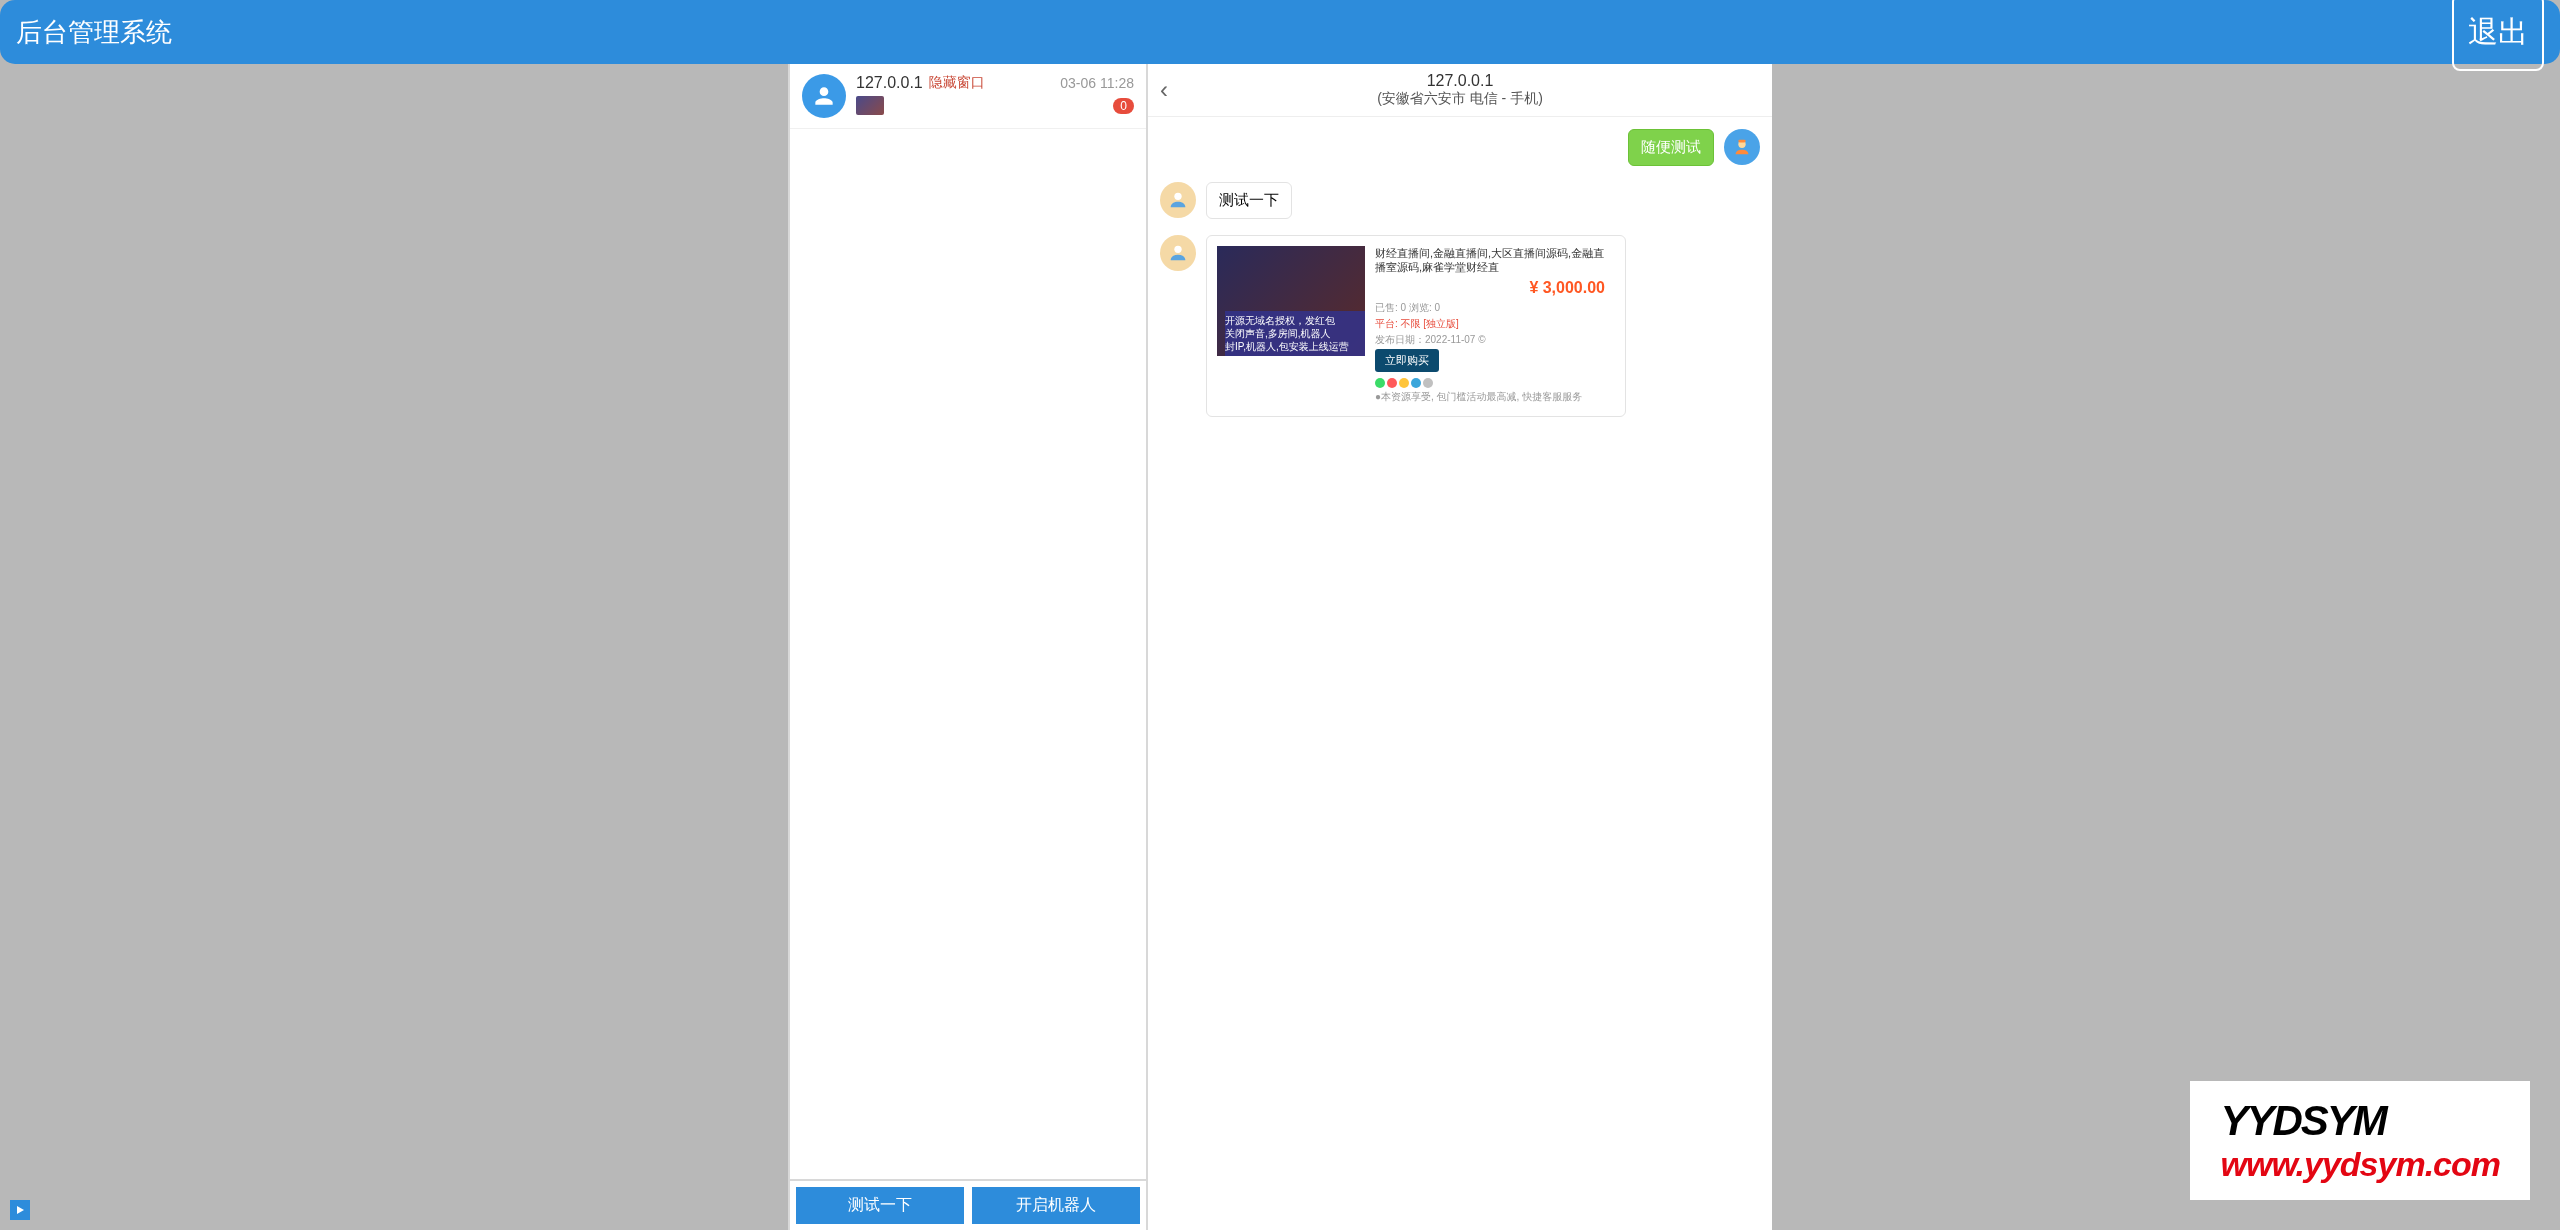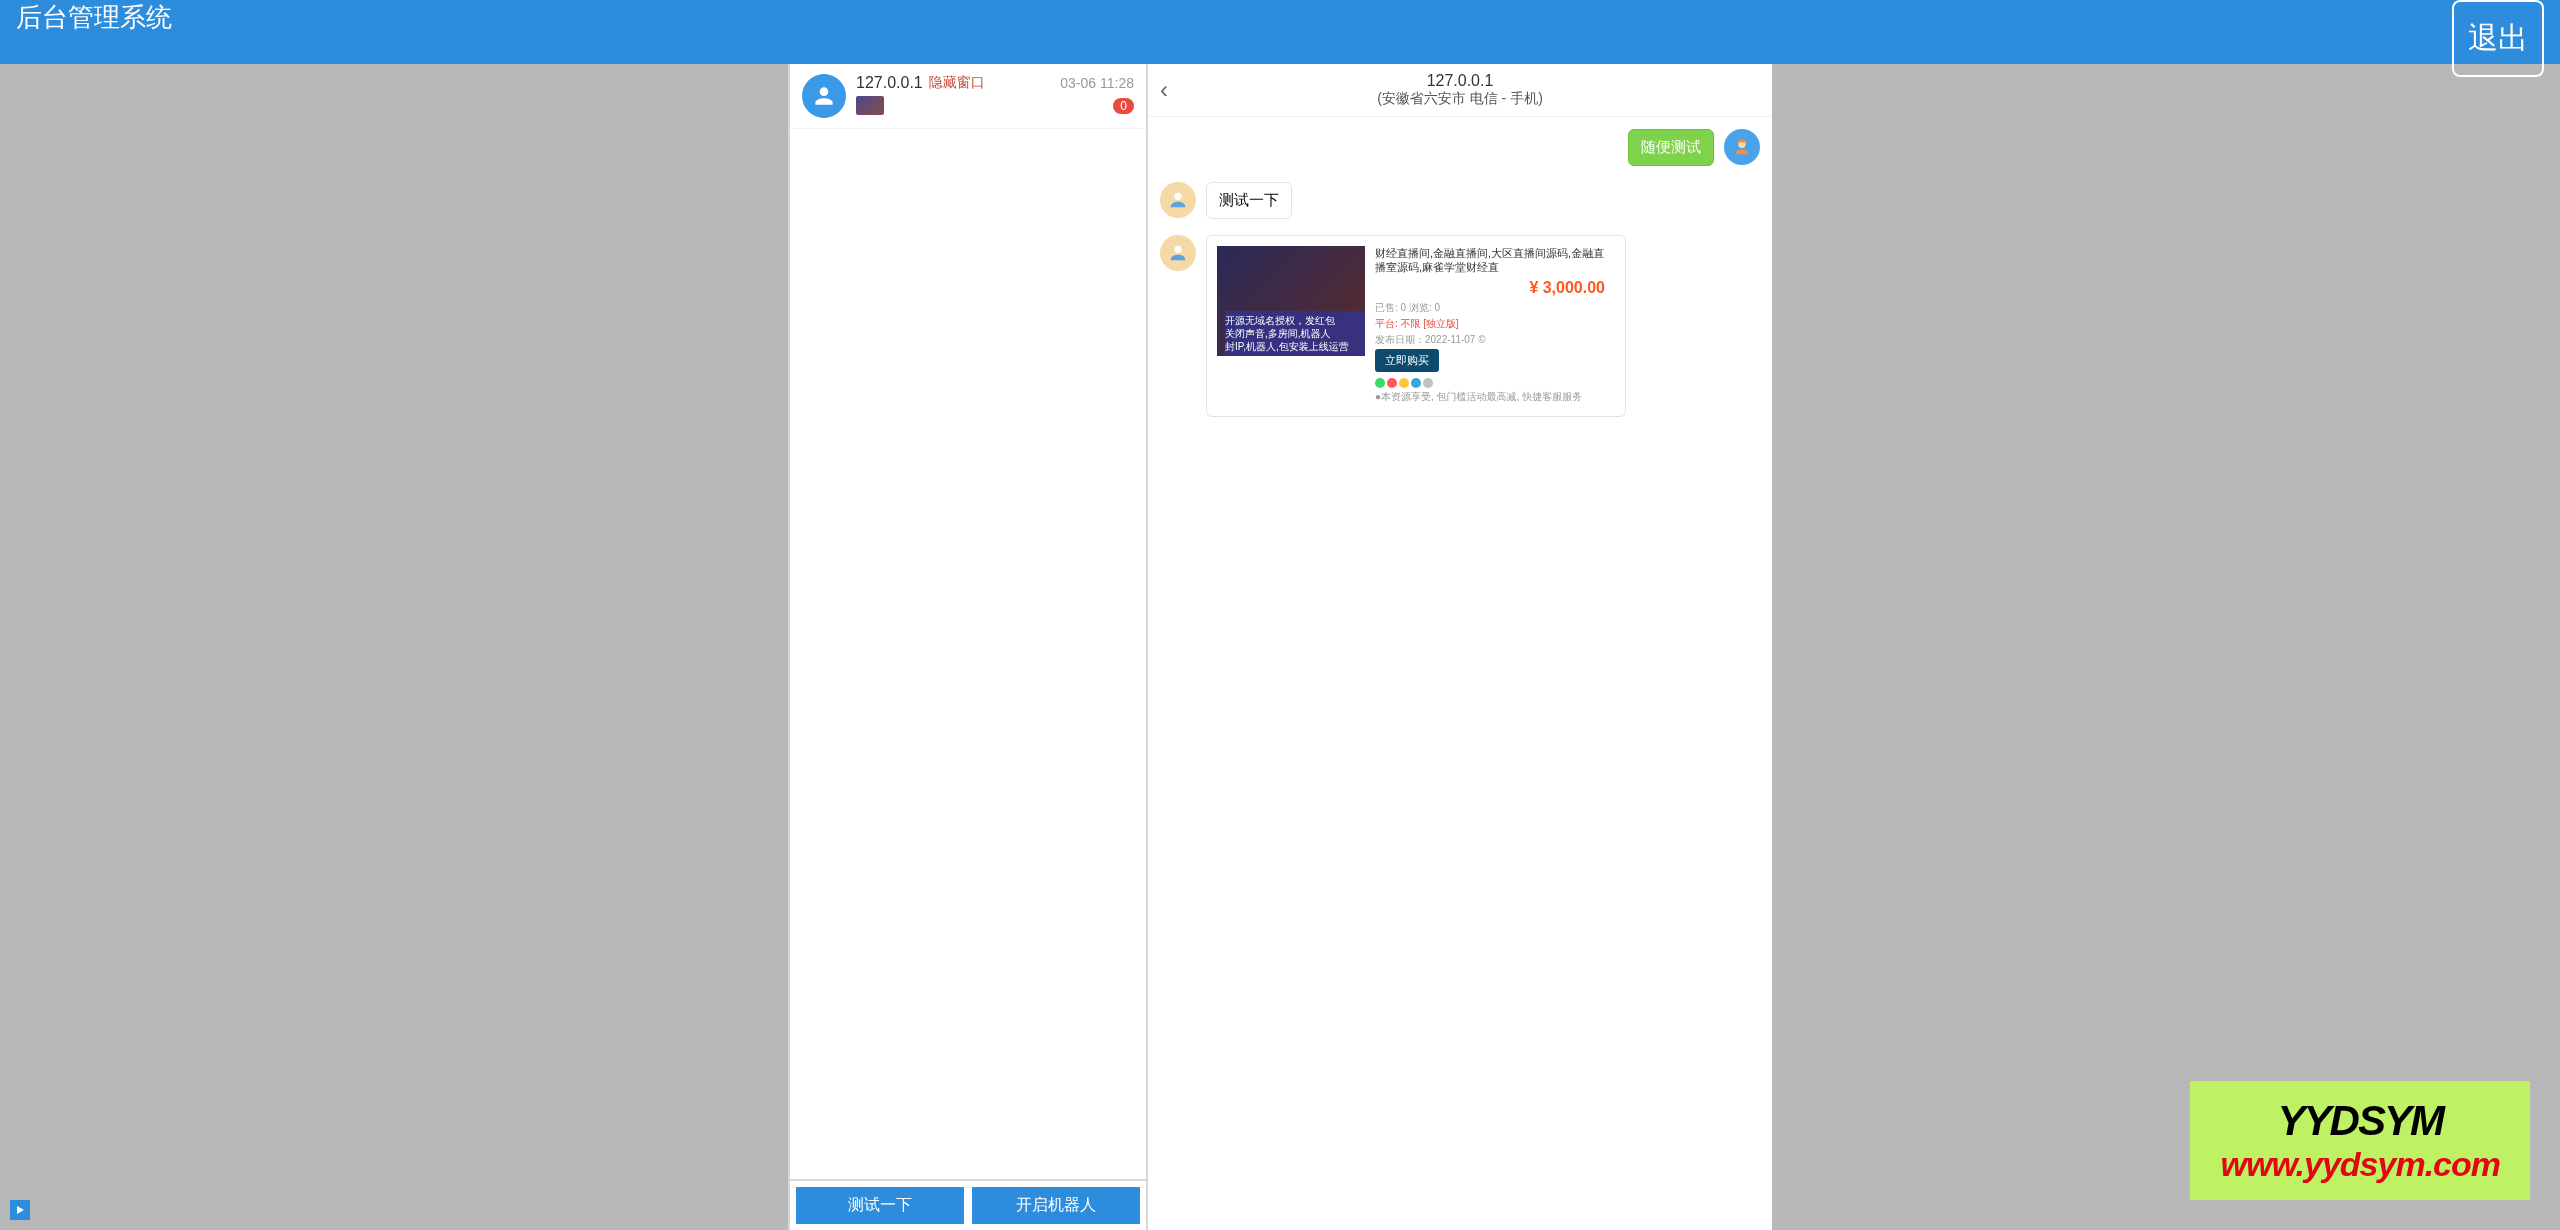--- a/index.html
+++ b/index.html
@@ -1,19 +1,19 @@
 <!DOCTYPE html>
 <html><head>
 <meta charset="utf-8">
 <style>
 * { margin: 0; padding: 0; box-sizing: border-box; }
 body { font-family: "Microsoft YaHei", Arial, sans-serif; background: #b8b8b8; width: 2560px; height: 1230px; overflow: hidden; position: relative; }
 
 
-.header { background: #2d8cdb; height: 64px; display: flex; align-items: flex-start; padding: 0 16px; color: #fff; }
+.header { background: #2d8cdb; height: 64px; display: flex; align-items: center; padding: 0 16px; color: #fff; border-radius: 15px; }
 .header-title { font-size: 26px; font-weight: normal; }
 .header-spacer { flex: 1; }
 .logout-btn { border: 2px solid #fff; background: transparent; color: #fff; padding: 16px 14px; border-radius: 8px; font-size: 30px; cursor: pointer; }
 
 
 .main { display: flex; height: calc(100% - 64px); }
 .left-blank { flex: 1; position: relative; }
 .center-panel { width: 360px; background: #fff; border-right: 2px solid #d8d8d8; display: flex; flex-direction: column; border-left: 2px solid #d8d8d8;}
 .right-panel { width: 624px; background: #fff; display: flex; flex-direction: column; }
 .right-blank { flex: 1; position: relative; }
@@ -61,21 +61,21 @@
 .product-footer { font-size:9px; color:#aaa; margin-top:6px; display:flex; gap:6px; align-items:center; }
 
 
 .chat-input-bar { border-top: 2px solid #d8d8d8; padding: 8px; display: flex; align-items: center; gap: 8px; }
 .chat-input { flex: 1; border: 1px solid #ddd; padding: 8px 10px; font-size: 15px; outline: none; }
 .image-btn { width: 36px; height: 36px; border: 1px solid #ddd; background: #fff; display: flex; align-items: center; justify-content: center; cursor: pointer; }
 .image-btn svg { width: 22px; height: 18px; fill: #555; }
 .send-btn { background: #2d8cdb; color: #fff; border: none; padding: 9px 18px; font-size: 16px; cursor: pointer; }
 
 
-.watermark { position: absolute; bottom: 30px; right: 30px; background: #bef264; padding: 16px 30px; font-family: Arial Black, sans-serif; text-align: center; }
+.watermark { position: absolute; bottom: 30px; right: 30px; background: #ffffff; padding: 16px 30px; font-family: Arial Black, sans-serif; }
 .watermark-line1 { font-size: 42px; font-weight: 900; font-style: italic; color: #000; letter-spacing: -2px; }
 .watermark-line2 { font-size: 34px; font-weight: 900; font-style: italic; color: #e30613; letter-spacing: -1px; }
 
 
 .play-widget { position: absolute; bottom: 10px; left: 10px; width: 20px; height: 20px; background: #2d8cdb; display: flex; align-items: center; justify-content: center; cursor: pointer; }
 .play-widget::after { content:''; border-left: 7px solid #fff; border-top: 4px solid transparent; border-bottom: 4px solid transparent; }
 
 .circles { display:inline-flex; gap:2px; }
 .circles i { width:10px; height:10px; border-radius:50%; display:inline-block; }
 </style>

